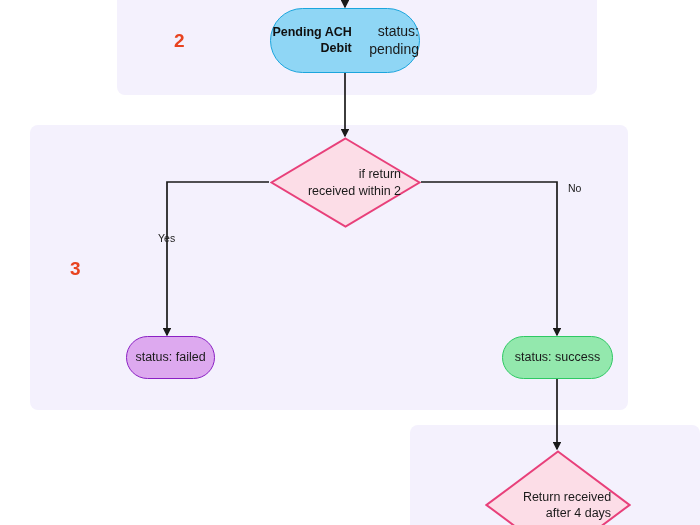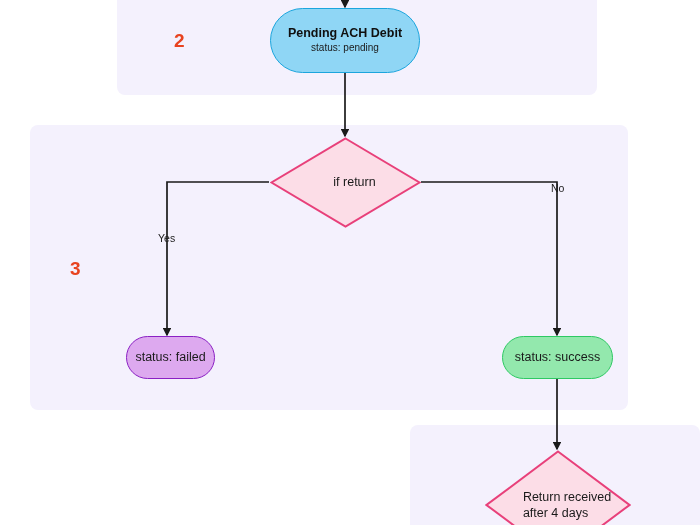--- a/index.html
+++ b/index.html
@@ -52,31 +52,31 @@
 
   .edge-label {
     position: absolute;
     font-size: 10.5px;
     color: #1a1a1a;
     font-family: "Liberation Sans", sans-serif;
     white-space: nowrap;
     line-height: 1;
   }
   #label-yes { left: 158px; top: 201px; margin-top: 32px; }
-  #label-no  { left: 551px; top: 183px; }
+  #label-no  { left: 568px; top: 183px; }
 
   
   .node {
     position: absolute;
     box-sizing: border-box;
     display: flex;
-    flex-direction: column;
+    flex-direction: row;
     align-items: center;
     justify-content: center;
-    text-align: left;
+    text-align: right;
   }
 
   .node-stadium {
     border-radius: 999px;
     border-style: solid;
     border-width: 1.6px;
   }
 
   #node-pending {
     left: 270px; top: 8px;
@@ -84,21 +84,21 @@
     background: #8fd6f5;
     border-color: #1ba5dd;
   }
   #node-pending .t1 {
     font-size: 12.5px;
     font-weight: bold;
     color: #101010;
     line-height: 1.25;
   }
   #node-pending .t2 {
-    font-size: 10px;
+    font-size: 14px;
     color: #1a1a1a;
     line-height: 1.25;
   }
 
   #node-failed {
     left: 126px; top: 336px;
     width: 89px; height: 43px;
     background: #dda9ef;
     border-color: #8b20c4;
   }
@@ -181,20 +181,21 @@
     <div class="t1">Pending ACH Debit</div>
     <div class="t2">status: pending</div>
   </div>
 
   <div class="node node-diamond" id="node-if-return">
     <svg class="dshape" viewBox="0 0 151 91" preserveAspectRatio="none" xmlns="http://www.w3.org/2000/svg">
       <polygon points="75.5,1.5 149.5,45.5 75.5,89.5 1.5,45.5"></polygon>
     </svg>
     <div class="dtext">
       <div>if return</div>
+      <div>received within 2</div>
     </div>
   </div>
 
   <div class="node node-stadium" id="node-success">
     <div class="t1">status: success</div>
   </div>
 
   <div class="node node-stadium" id="node-failed">
     <div class="t1">status: failed</div>
   </div>

